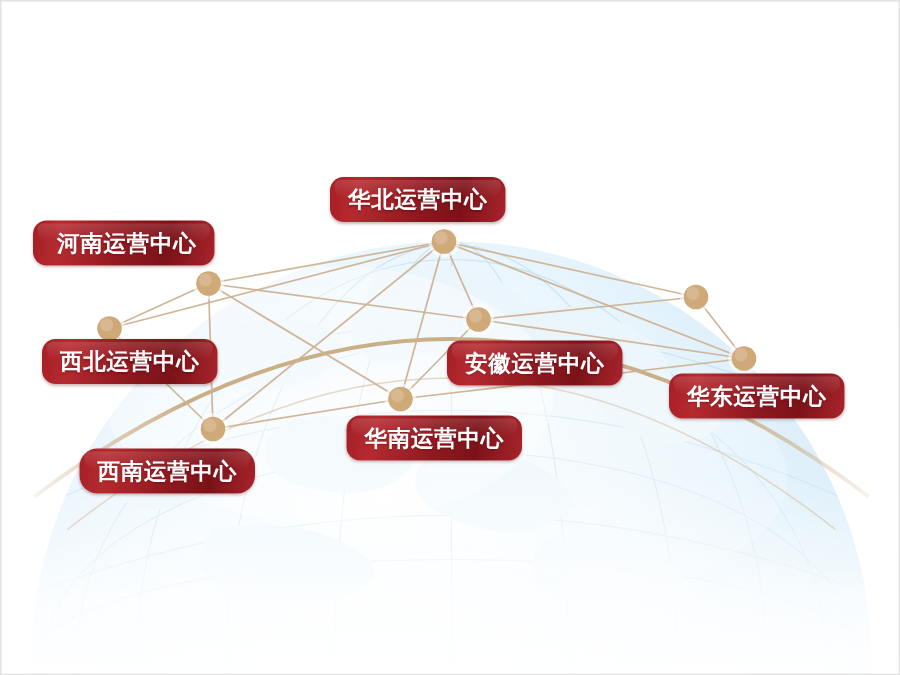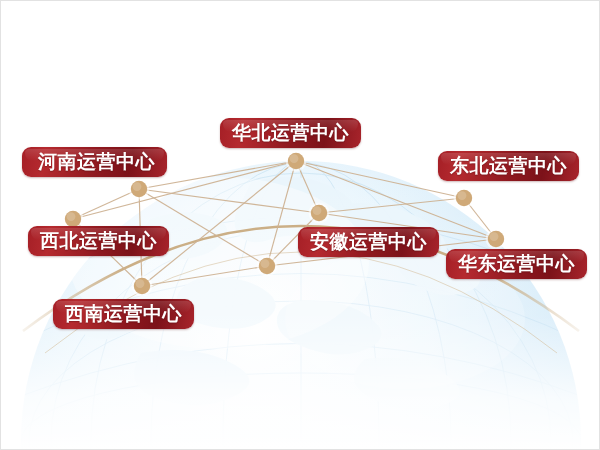--- a/index.html
+++ b/index.html
@@ -35,21 +35,21 @@
   
   .badge{
     position:absolute;
     display:flex;
     align-items:center;
     justify-content:center;
     height:30px;
     padding:0 12px;
     border-radius:9px;
     color:#ffffff;
-    font-size:19px;
+    font-size:15px;
     font-weight:bold;
     letter-spacing:.5px;
     white-space:nowrap;
     background:linear-gradient(100deg,#a51f26 0%,#b52a2f 16%,#8e181f 52%,#7c1219 74%,#a8242b 100%);
     box-shadow:0 1px 2px rgba(90,15,20,.30);
     text-shadow:0 1px 1px rgba(70,8,12,.35);
     box-sizing:border-box;
   }
   .badge::after{
     content:"";
@@ -197,29 +197,29 @@
         </g>
       </g>
   </svg>
 
   <div class="badge" style="left:219px;top:117px;">
     <span>华北运营中心</span>
   </div>
   <div class="badge" style="left:21px;top:146px;padding-left:16px;">
     <span>河南运营中心</span>
   </div>
-  <div class="badge" style="left:437px;top:150px;">
-    <span>东北运营中心</span>
-  </div>
   <div class="badge" style="left:27px;top:225px;justify-content:flex-end;">
     <span>西北运营中心</span>
   </div>
   <div class="badge" style="left:445px;top:248px;">
     <span>华东运营中心</span>
   </div>
   <div class="badge" style="left:297px;top:226px;">
     <span>安徽运营中心</span>
   </div>
-  <div class="badge" style="left:52px;top:298px;">
+  <div class="badge" style="left:230px;top:276px;">
+    <span>华南运营中心</span>
+  </div>
+  <div class="badge" style="left:52px;top:298px;border-radius:12px;">
     <span>西南运营中心</span>
   </div>
 
 </div>
 
 </body></html>

